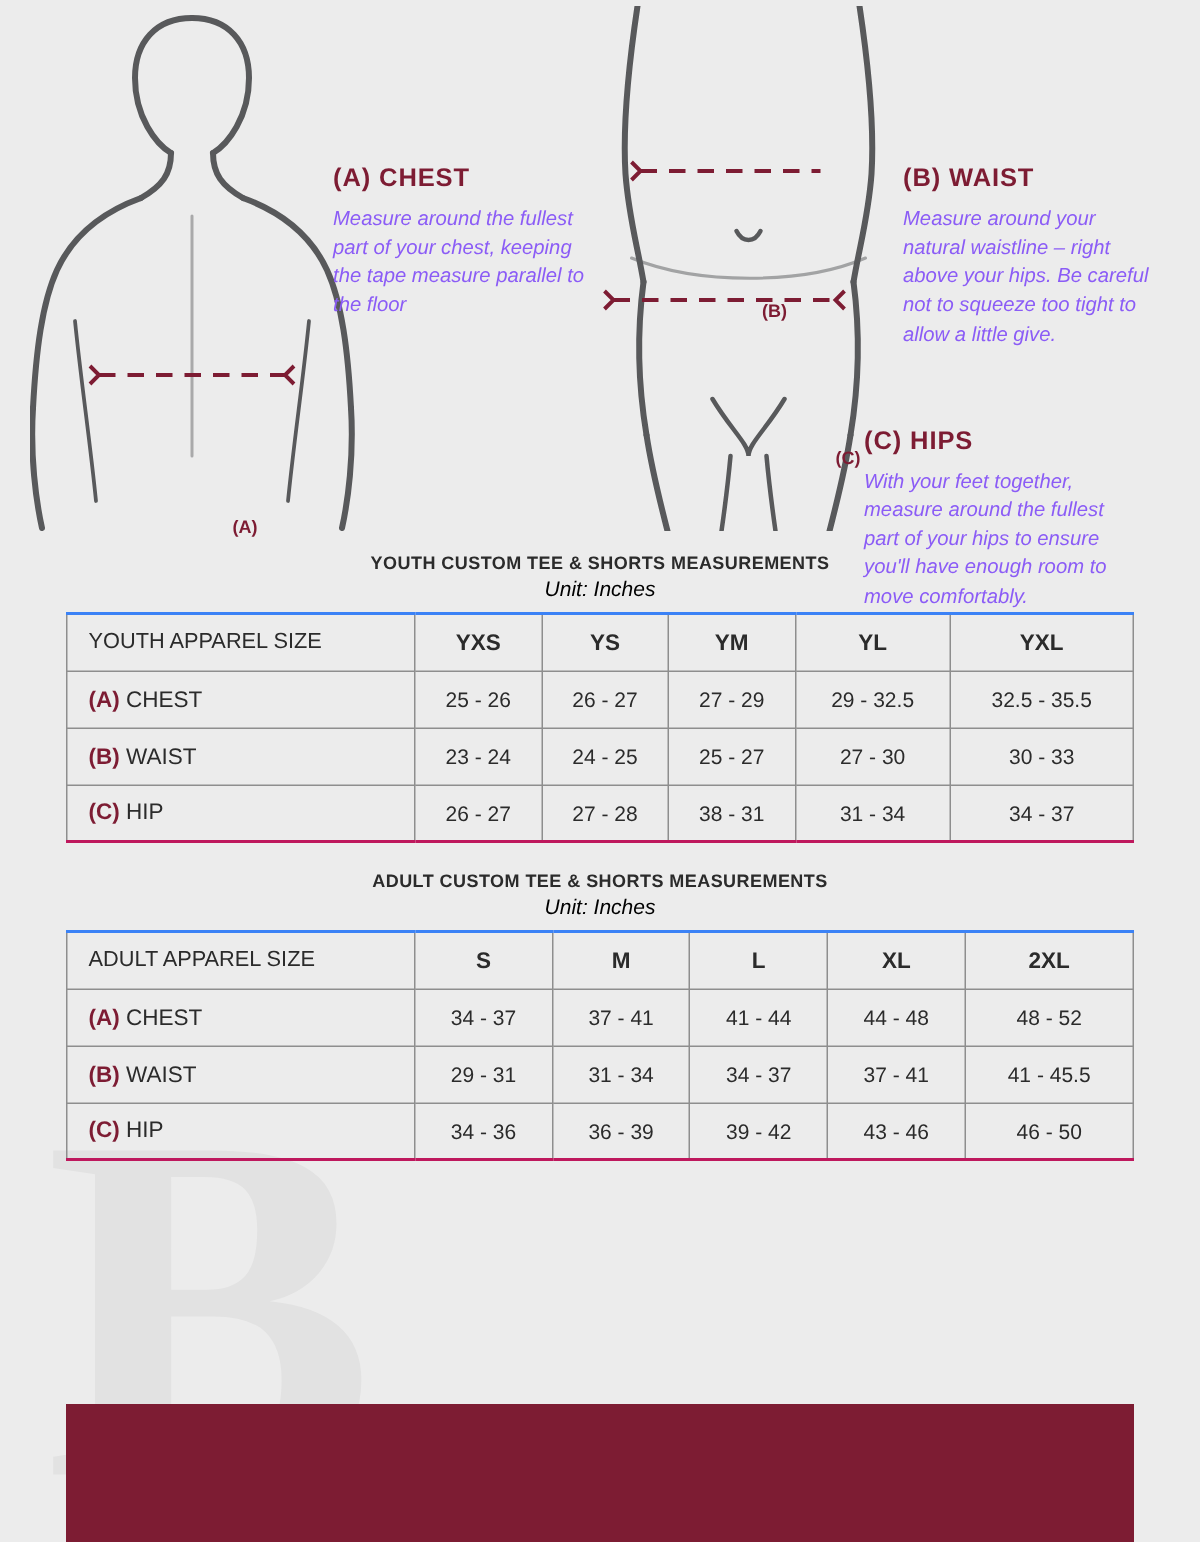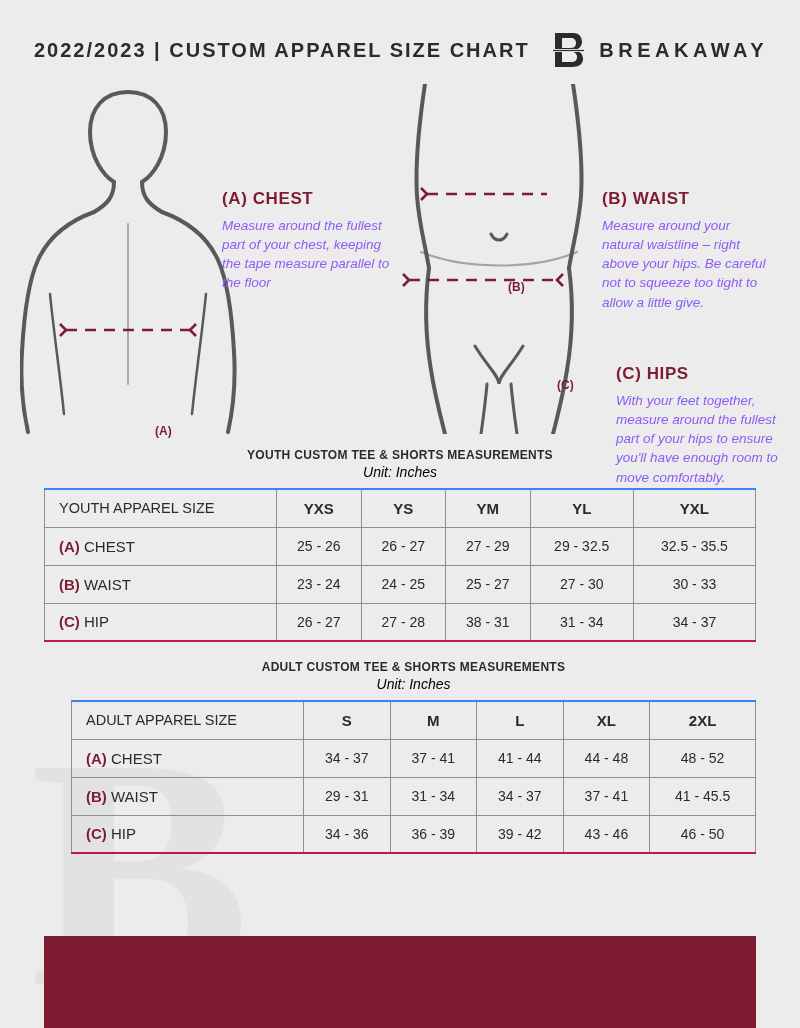--- a/index.html
+++ b/index.html
@@ -75,21 +75,21 @@
     margin-bottom: 7px;
   }
   .callout-body {
     font-size: 13.5px;
     line-height: 1.42;
     font-style: italic;
     color: #8b5cf6;
   }
   .co-chest { left: 222px; top: 105px; width: 175px; }
   .co-waist { left: 602px; top: 105px; width: 170px; }
-  .co-hips  { left: 616px; top: 280px; width: 172px; }
+  .co-hips  { left: 576px; top: 280px; width: 172px; }
 
   .tag {
     position: absolute;
     font-size: 12px;
     font-weight: bold;
     color: #7d1c33;
   }
   .tag-a { left: 155px; top: 340px; }
   .tag-b { left: 508px; top: 196px; }
   .tag-c { left: 557px; top: 294px; }
@@ -156,35 +156,20 @@
 </style>
 </head>
 <body>
 
 <div class="page">
 
   <div class="watermark">B</div>
 
   <div class="content">
 
-    <div class="header">
-      <div class="header-title">2022/2023  |  CUSTOM APPAREL SIZE CHART</div>
-      <div class="brand">
-        <span class="brand-mark">
-          <svg width="34" height="40" viewBox="0 0 34 40">
-            <path d="M4 3 L22 3 C29 3 31 8 31 12 C31 16 28 19 24 20 C29 21 32 24 32 29 C32 34 28 37 21 37 L4 37 Z" fill="#2b2b2b"></path>
-            <path d="M11 8 L11 18 L20 18 C24 18 25 15 25 13 C25 10 23 8 20 8 Z" fill="#ececec"></path>
-            <path d="M11 22 L11 32 L21 32 C25 32 26 29 26 27 C26 24 24 22 21 22 Z" fill="#ececec"></path>
-            <path d="M0 19 L34 19 L30 22 L0 22 Z" fill="#ececec"></path>
-            <path d="M2 20.5 L33 20.5" stroke="#2b2b2b" stroke-width="1.2" fill="none"></path>
-          </svg>
-        </span>
-        <span class="brand-name">BREAKAWAY</span>
-      </div>
-    </div>
 
     <div class="diagrams">
 
       <span class="fig-torso">
         <svg width="250" height="350" viewBox="0 0 250 350">
           <g fill="none" stroke="#58595b" stroke-width="4" stroke-linecap="round">
 
             <path d="M108 8 C132 8 146 24 146 48 C146 74 132 92 122 98"></path>
             <path d="M108 8 C84 8 70 24 70 48 C70 74 84 92 94 98"></path>
 
@@ -302,21 +287,21 @@
             <td>26 - 27</td>
             <td>27 - 28</td>
             <td>38 - 31</td>
             <td>31 - 34</td>
             <td>34 - 37</td>
           </tr>
         </tbody>
       </table>
     </div>
 
-    <div class="table-block" style="margin-top:18px;margin-left:27px;">
+    <div class="table-block" style="margin-top:18px;">
       <div class="tbl-title">ADULT CUSTOM TEE &amp; SHORTS MEASUREMENTS</div>
       <div class="tbl-unit">Unit: Inches</div>
       <table>
         <thead>
           <tr>
             <th class="rowhead">ADULT APPAREL SIZE</th>
             <th>S</th>
             <th>M</th>
             <th>L</th>
             <th>XL</th>

